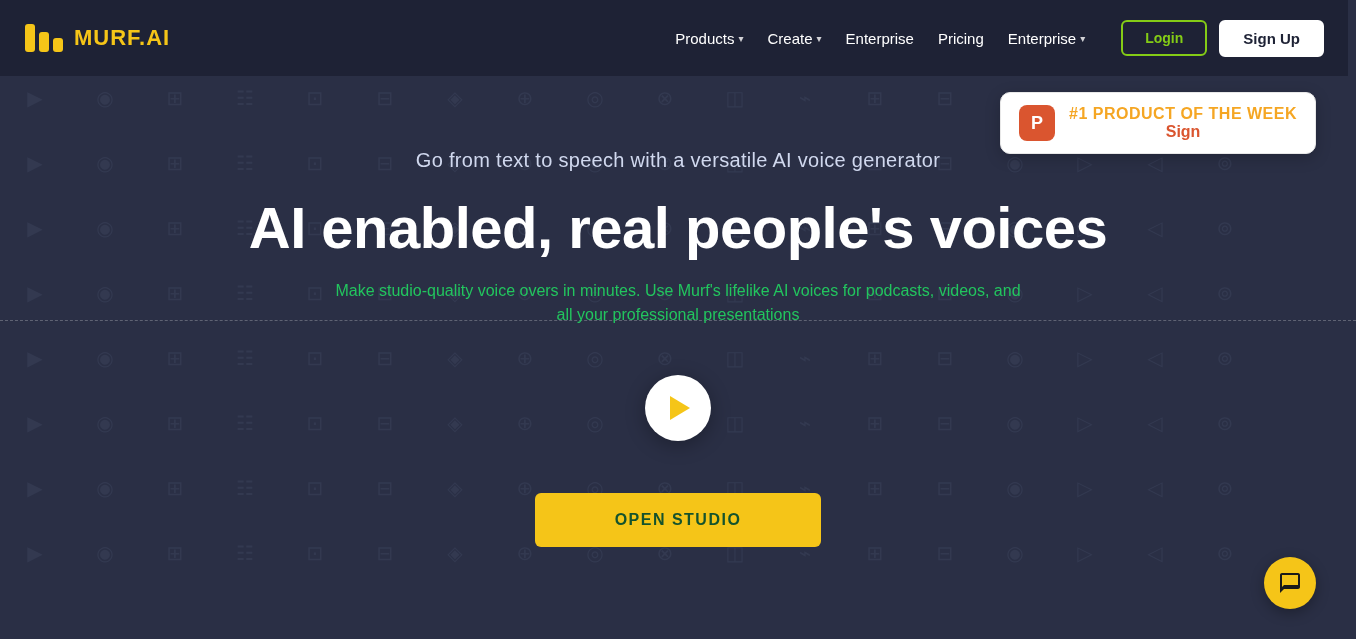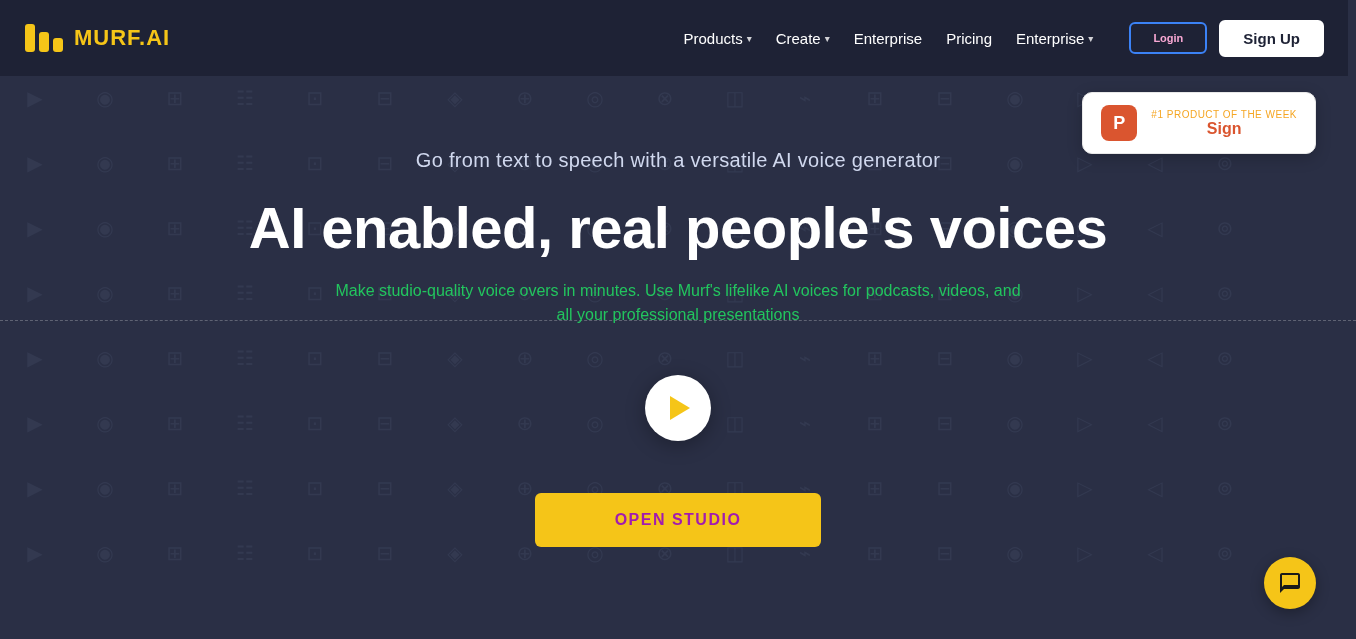--- a/index.html
+++ b/index.html
@@ -71,26 +71,26 @@
       font-size: 10px;
       opacity: 0.8;
     }
 
     .nav-buttons {
       display: flex;
       align-items: center;
       gap: 12px;
     }
     .btn-login {
-      color: #f9a8d4;
-      border: 2px solid #3b82f6;
+      color: #84cc16;
+      border: 2px solid #84cc16;
       background: transparent;
       padding: 8px 22px;
       border-radius: 6px;
-      font-size: 11px;
+      font-size: 14px;
       font-weight: 600;
       cursor: pointer;
     }
     .btn-signup {
       color: #1e2235;
       background: #fff;
       border: 2px solid #fff;
       padding: 8px 22px;
       border-radius: 6px;
       font-size: 15px;
@@ -204,21 +204,21 @@
       width: 0;
       height: 0;
       border-left: 20px solid #f5c518;
       border-top: 12px solid transparent;
       border-bottom: 12px solid transparent;
       margin-left: 4px;
     }
 
     .open-studio-btn {
       background: #f5c518;
-      color: #a21caf;
+      color: #14532d;
       border: none;
       padding: 18px 80px;
       border-radius: 6px;
       font-size: 16px;
       font-weight: 800;
       letter-spacing: 1.5px;
       text-transform: uppercase;
       cursor: pointer;
       margin-bottom: 19px;
     }
@@ -246,22 +246,22 @@
       display: flex;
       align-items: center;
       justify-content: center;
       color: #fff;
       font-weight: 800;
       font-size: 18px;
       flex-shrink: 0;
     }
     .ph-text-area {}
     .ph-top-text {
-      font-size: 10px;
-      font-weight: 400;
+      font-size: 16px;
+      font-weight: 700;
       color: #f5a623;
       text-transform: uppercase;
       letter-spacing: 0.5px;
     }
     .ph-bottom-text {
       font-size: 16px;
       font-weight: 800;
       color: #da552f;
     }
 

